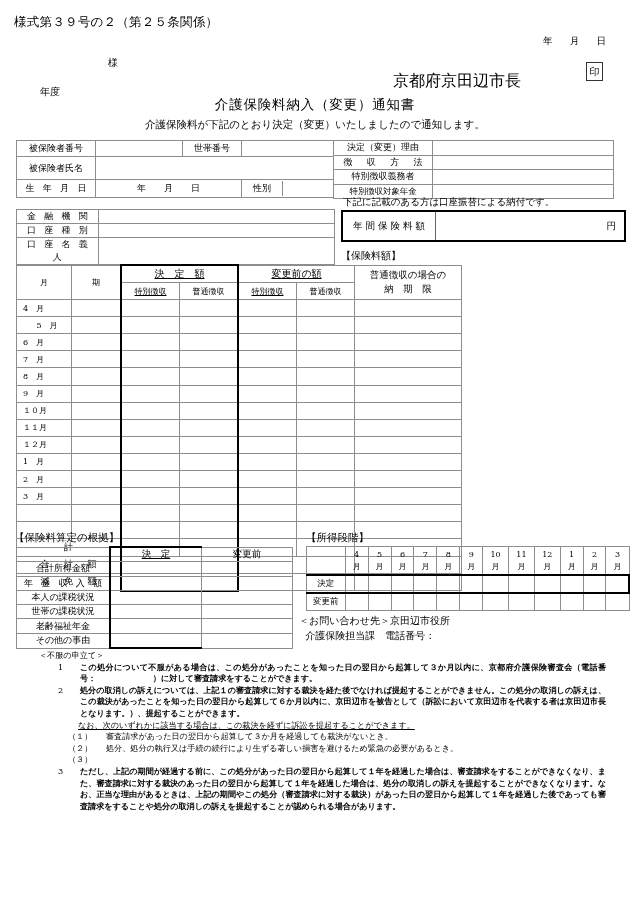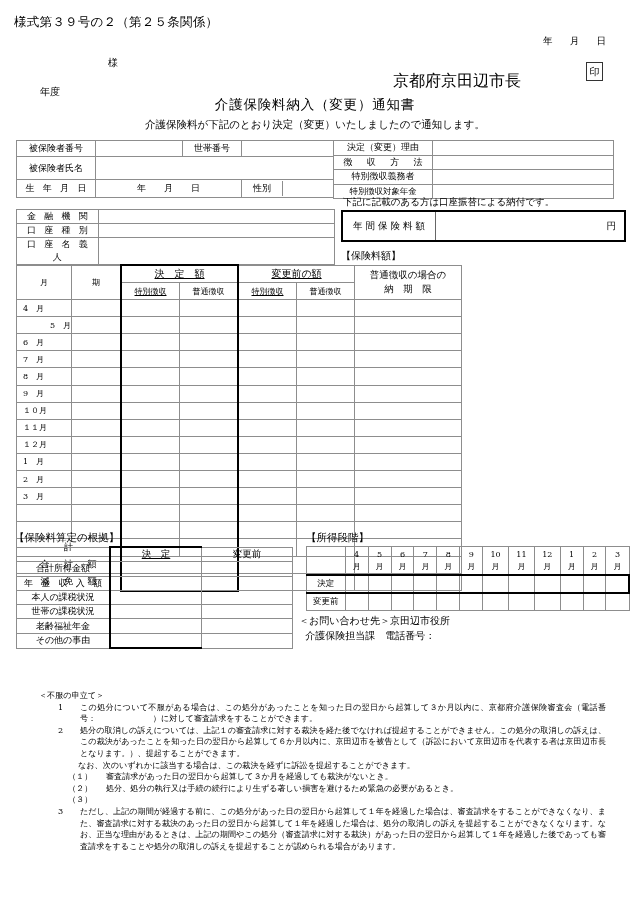--- a/index.html
+++ b/index.html
@@ -67,28 +67,28 @@
   #tbl-basis{position:absolute;left:16px;top:546px;}
   #tbl-basis td{height:13.3px;font-size:9px;}
 
   
   #lbl-stage{left:306px;top:531px;font-size:10.5px;}
   #tbl-stage{position:absolute;left:306px;top:546px;}
   #tbl-stage td{font-size:8px;}
   #contact{left:299px;top:613px;font-size:10px;line-height:15px;white-space:pre;}
 
   
-  #appeal{position:absolute;left:0;top:650px;width:630px;font-size:8.1px;line-height:11.6px;margin-top:40px;}
+  #appeal{position:absolute;left:0;top:650px;width:630px;font-size:8.1px;line-height:11.6px;}
   #appeal .hd{margin-left:39px;}
   #appeal .item{display:flex;margin-left:58px;}
   #appeal .item .num{width:22px;flex:0 0 22px;}
-  #appeal .item .bd{flex:1;text-align:justify;padding-right:24px;text-justify:inter-ideograph;}
+  #appeal .item .bd{flex:1;text-align:justify;padding-right:24px;text-justify:inter-ideograph;font-weight:bold;}
   #appeal .sub{display:flex;margin-left:68px;}
   #appeal .sub .num{width:38px;flex:0 0 38px;}
-  #appeal .naoshi{margin-left:78px;}
+  #appeal .naoshi{margin-left:78px;text-decoration:underline;}
 </style>
 </head>
 <body>
 
 <div class="page">
 
   <div class="abs" id="form-code">様式第３９号の２（第２５条関係）</div>
   <div class="abs" id="date-line">年  月  日</div>
   <div class="abs" id="addressee">様</div>
   <div class="abs" id="fiscal-year">年度</div>
@@ -198,21 +198,21 @@
     <tr>
           <td class="ctr m" style="padding-left:6px;text-align:left">4　月</td>
           <td class="k"></td>
           <td class="c hv"></td>
           <td class="c"></td>
           <td class="c hv"></td>
           <td class="c"></td>
           <td></td>
         </tr>
     <tr>
-          <td class="ctr m" style="padding-left:6px;text-align:right">5　月</td>
+          <td class="ctr m" style="padding-left:6px;text-align:center">5　月</td>
           <td class="k"></td>
           <td class="c hv"></td>
           <td class="c"></td>
           <td class="c hv"></td>
           <td class="c"></td>
           <td></td>
         </tr>
     <tr>
           <td class="ctr m" style="padding-left:6px;text-align:left">6　月</td>
           <td class="k"></td>

